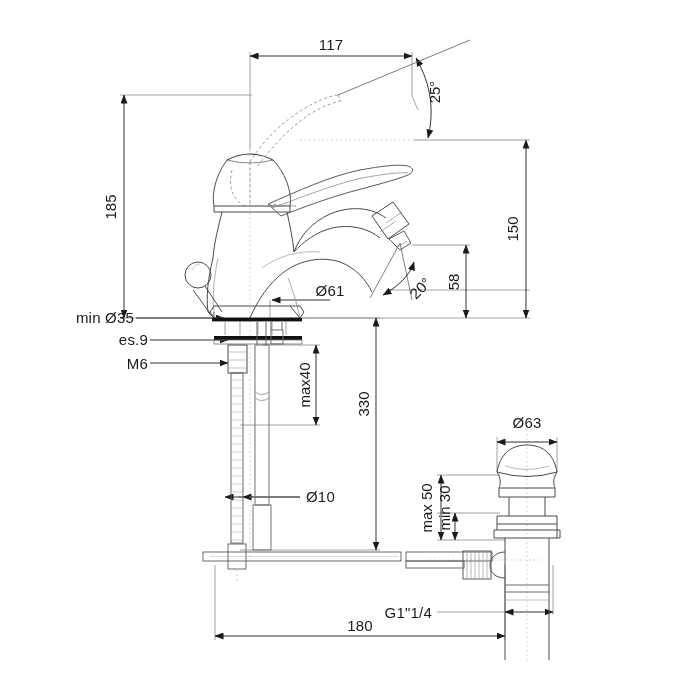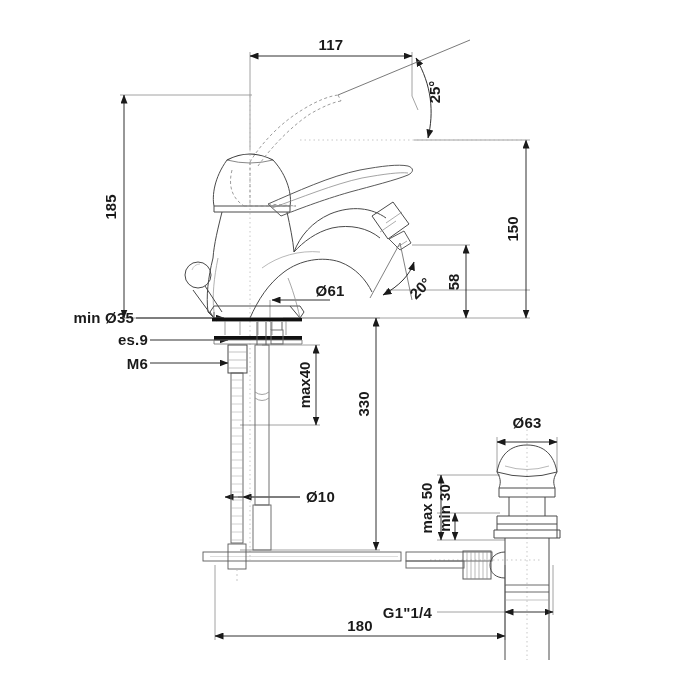--- a/index.html
+++ b/index.html
@@ -1,18 +1,18 @@
 <!DOCTYPE html>
 <html><head>
 <meta charset="utf-8">
 <style>
   html,body{margin:0;padding:0;background:#fff;}
   body{width:700px;height:700px;position:relative;overflow:hidden;
        font-family:"Liberation Sans",sans-serif;color:#1a1a1a;}
-  #stage{position:absolute;left:0;top:0;width:700px;height:580px;font-weight:bold;}
+  #stage{position:absolute;left:0;top:0;width:700px;height:580px;}
   svg{position:absolute;left:0;top:0;}
   .dimtxt{font-size:15px;fill:#1a1a1a;font-family:"Liberation Sans",sans-serif;
           letter-spacing:.2px;}
   .vtxt{font-size:15px;fill:#1a1a1a;font-family:"Liberation Sans",sans-serif;}
 </style>
 </head>
 <body>
 
 <div id="stage">
 

